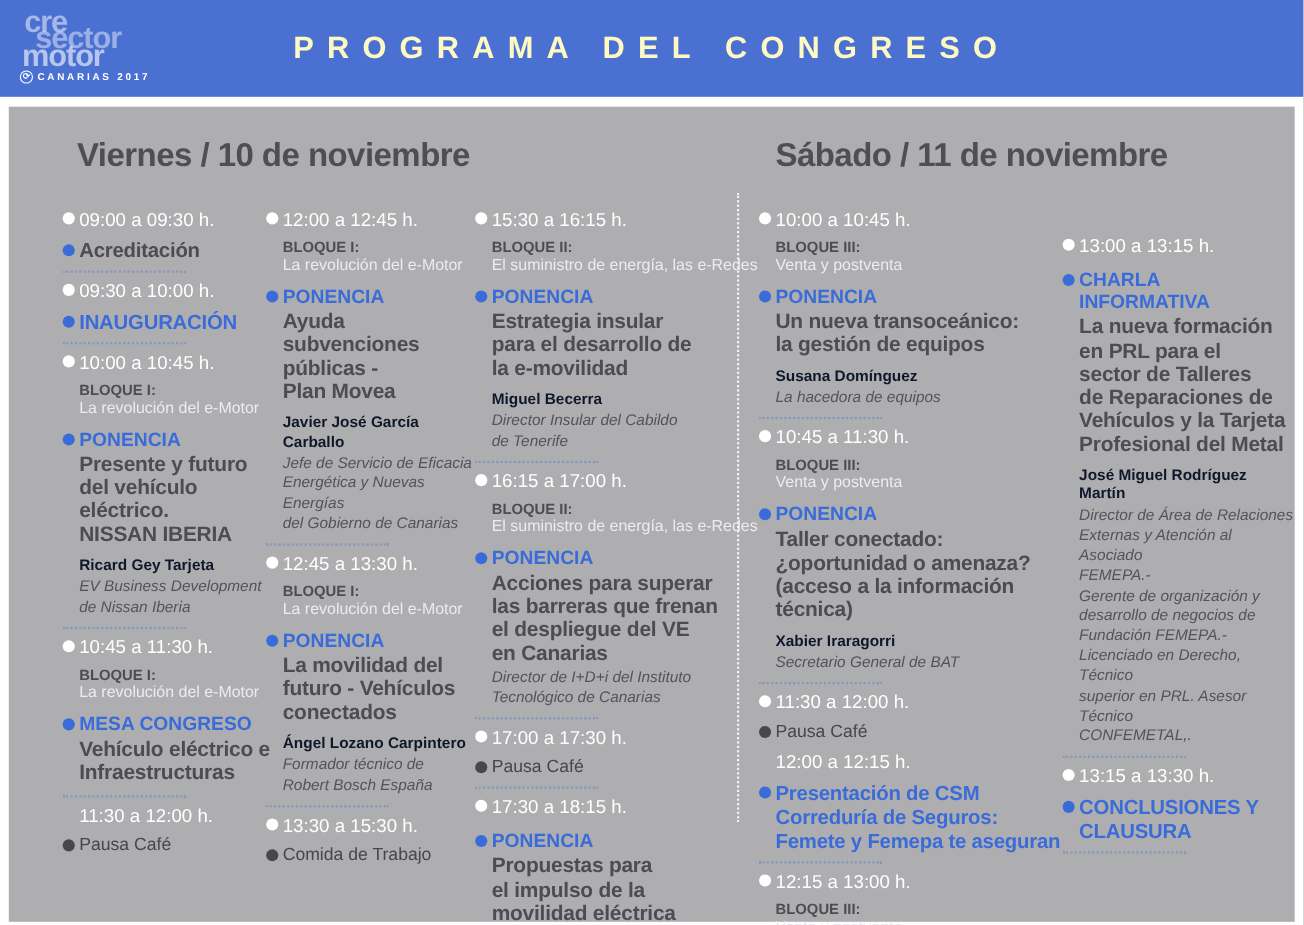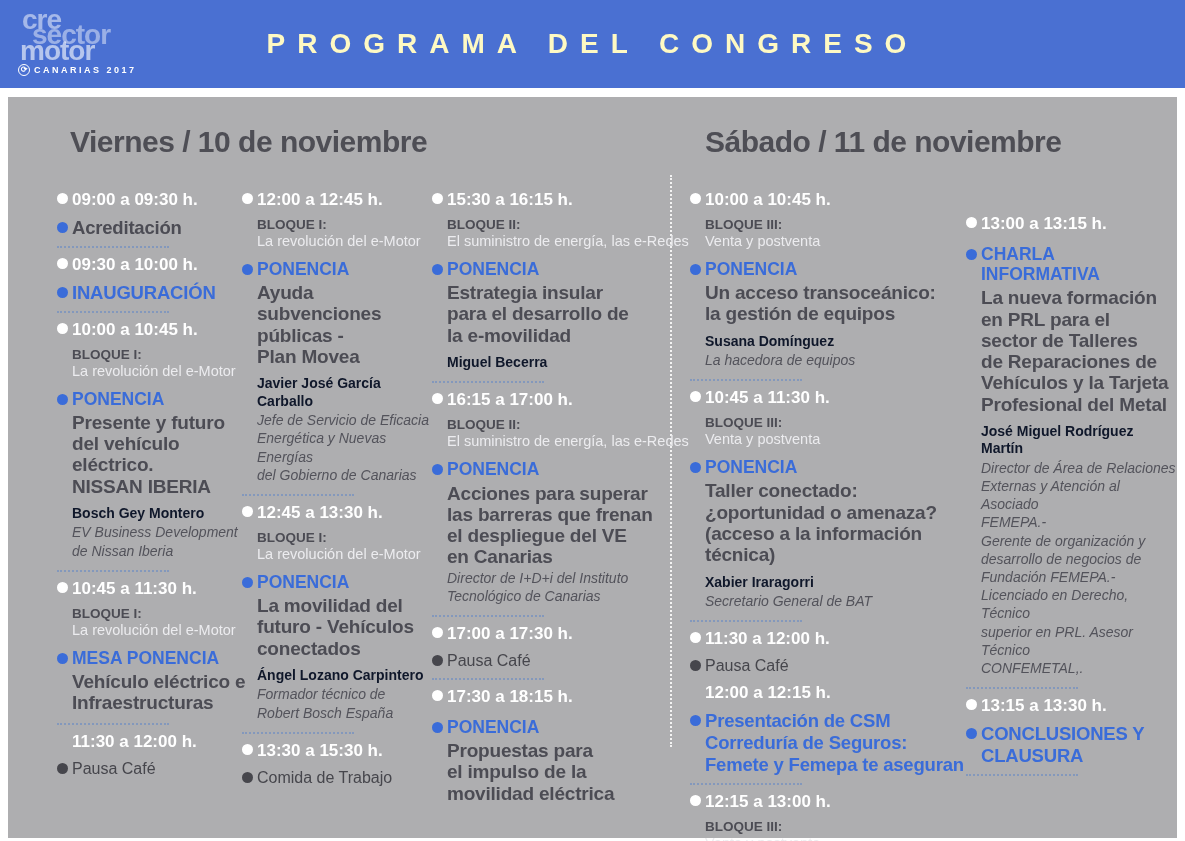--- a/index.html
+++ b/index.html
@@ -69,21 +69,21 @@
 
   
   .row { position:relative; padding-left:15px; }
   .bullet {
     position:absolute; left:0; width:11px; height:11px; border-radius:50%;
   }
   .bw { background:#ffffff; }
   .bb { background:#3a6cd9; }
   .bd { background:#46464c; }
 
-  .time { font-size:17px; font-weight:bold; color:#ffffff; margin:7px 0; }
+  .time { font-size:17px; font-weight:normal; color:#ffffff; margin:7px 0; }
   .time .bullet { top:3px; }
 
   .entry {
     font-size:18.5px; font-weight:bold; line-height:1.18;
     margin:7px 0 4px; white-space:pre-line; letter-spacing:-0.2px;
   }
   .entry .bullet { top:5px; }
   .entry.dark { color:#4c4c54; }
   .entry.blue { color:#3a6cd9; }
 
@@ -155,35 +155,35 @@
         <div class="b-sub">La revolución del e-Motor</div>
       </div>
       <div class="row session">
         <span class="bullet bb"></span>
         <div>
           <div class="kind">PONENCIA</div>
           <div class="s-title">Presente y futuro
 del vehículo
 eléctrico.
 NISSAN IBERIA</div>
-          <div class="speaker">Bosch Gey Montero</div>
+          <div class="speaker">Ricard Gey Tarjeta</div>
           <div class="role">EV Business Development
 de Nissan Iberia</div>
         </div>
       </div>
       <div class="divider"></div>
       <div class="row time"><span class="bullet bw"></span><span>10:45 a 11:30 h.</span></div>
       <div class="bloque">
         <div class="b-label">BLOQUE I:</div>
         <div class="b-sub">La revolución del e-Motor</div>
       </div>
       <div class="row session">
         <span class="bullet bb"></span>
         <div>
-          <div class="kind">MESA PONENCIA</div>
+          <div class="kind">MESA CONGRESO</div>
           <div class="s-title">Vehículo eléctrico e
 Infraestructuras</div>
         </div>
       </div>
       <div class="divider"></div>
       <div class="row time no-bullet"><span>11:30 a 12:00 h.</span></div>
       <div class="row brk"><span class="bullet bd"></span><span>Pausa Café</span></div>
     </div>
   <div class="col" id="col-0-1">
       <div class="row time"><span class="bullet bw"></span><span>12:00 a 12:45 h.</span></div>
@@ -233,20 +233,22 @@
         <div class="b-sub">El suministro de energía, las e-Redes</div>
       </div>
       <div class="row session">
         <span class="bullet bb"></span>
         <div>
           <div class="kind">PONENCIA</div>
           <div class="s-title">Estrategia insular
 para el desarrollo de
 la e-movilidad</div>
           <div class="speaker">Miguel Becerra</div>
+          <div class="role">Director Insular del Cabildo
+de Tenerife</div>
         </div>
       </div>
       <div class="divider"></div>
       <div class="row time"><span class="bullet bw"></span><span>16:15 a 17:00 h.</span></div>
       <div class="bloque">
         <div class="b-label">BLOQUE II:</div>
         <div class="b-sub">El suministro de energía, las e-Redes</div>
       </div>
       <div class="row session">
         <span class="bullet bb"></span>
@@ -278,21 +280,21 @@
   <div class="col" id="col-1-0">
       <div class="row time"><span class="bullet bw"></span><span>10:00 a 10:45 h.</span></div>
       <div class="bloque">
         <div class="b-label">BLOQUE III:</div>
         <div class="b-sub">Venta y postventa</div>
       </div>
       <div class="row session">
         <span class="bullet bb"></span>
         <div>
           <div class="kind">PONENCIA</div>
-          <div class="s-title">Un acceso transoceánico:
+          <div class="s-title">Un nueva transoceánico:
 la gestión de equipos</div>
           <div class="speaker">Susana Domínguez</div>
           <div class="role">La hacedora de equipos</div>
         </div>
       </div>
       <div class="divider"></div>
       <div class="row time"><span class="bullet bw"></span><span>10:45 a 11:30 h.</span></div>
       <div class="bloque">
         <div class="b-label">BLOQUE III:</div>
         <div class="b-sub">Venta y postventa</div>

